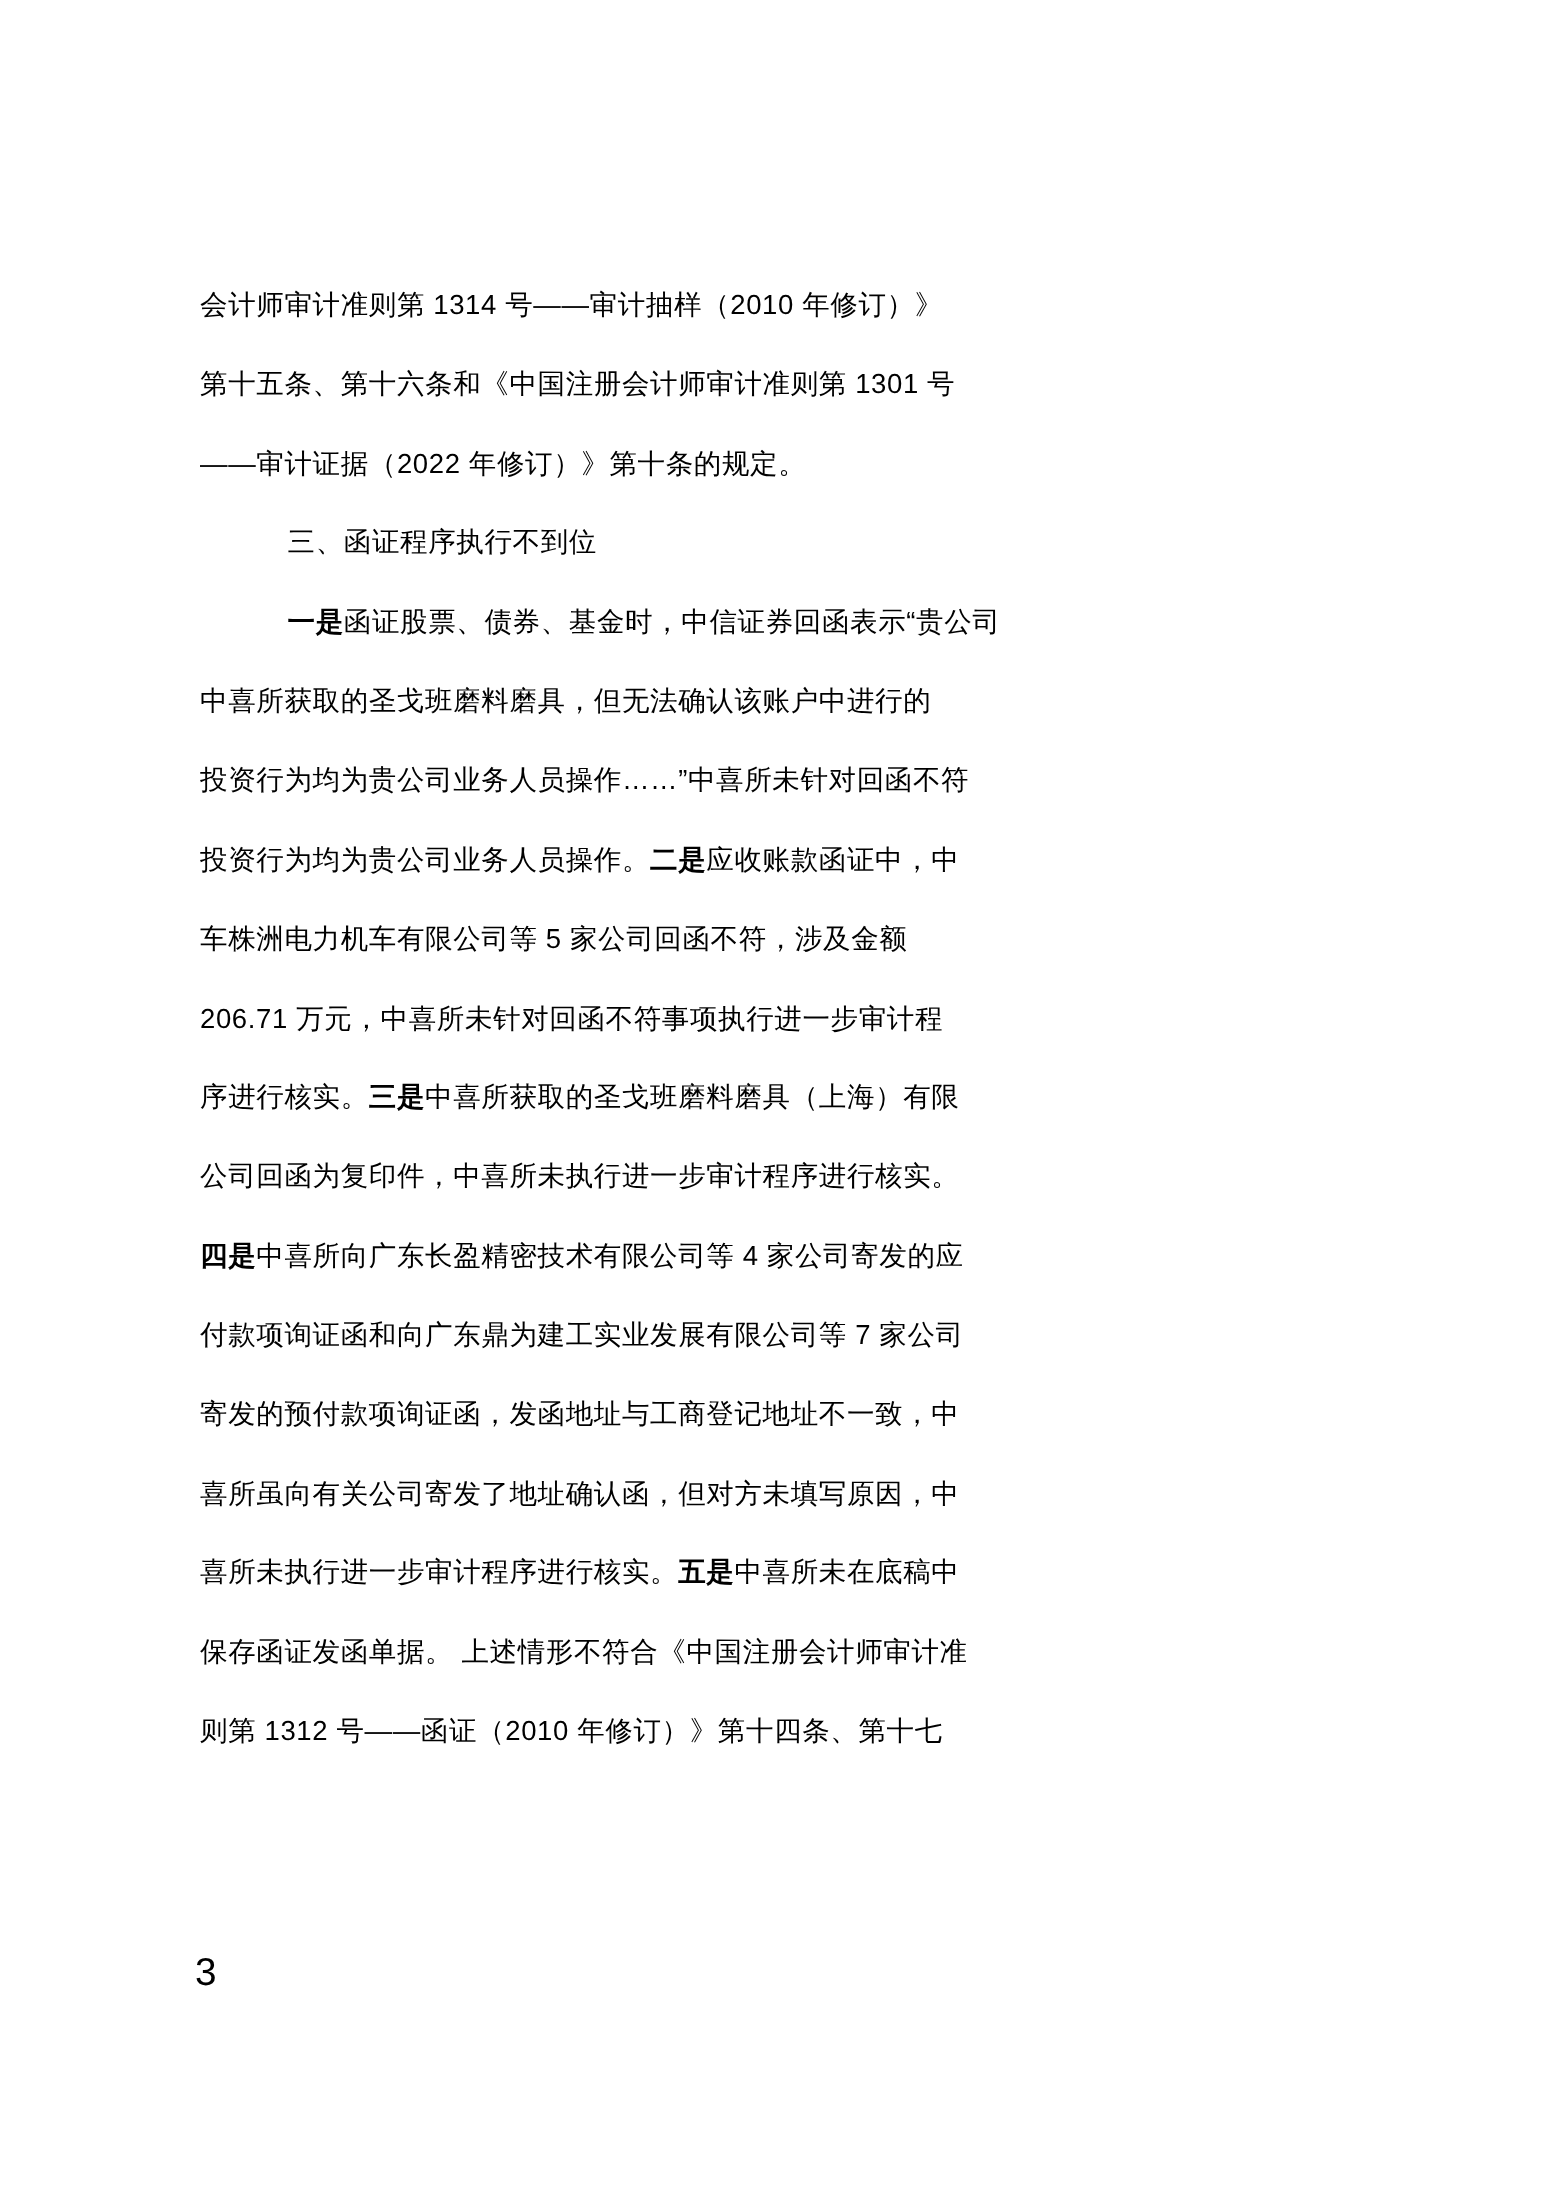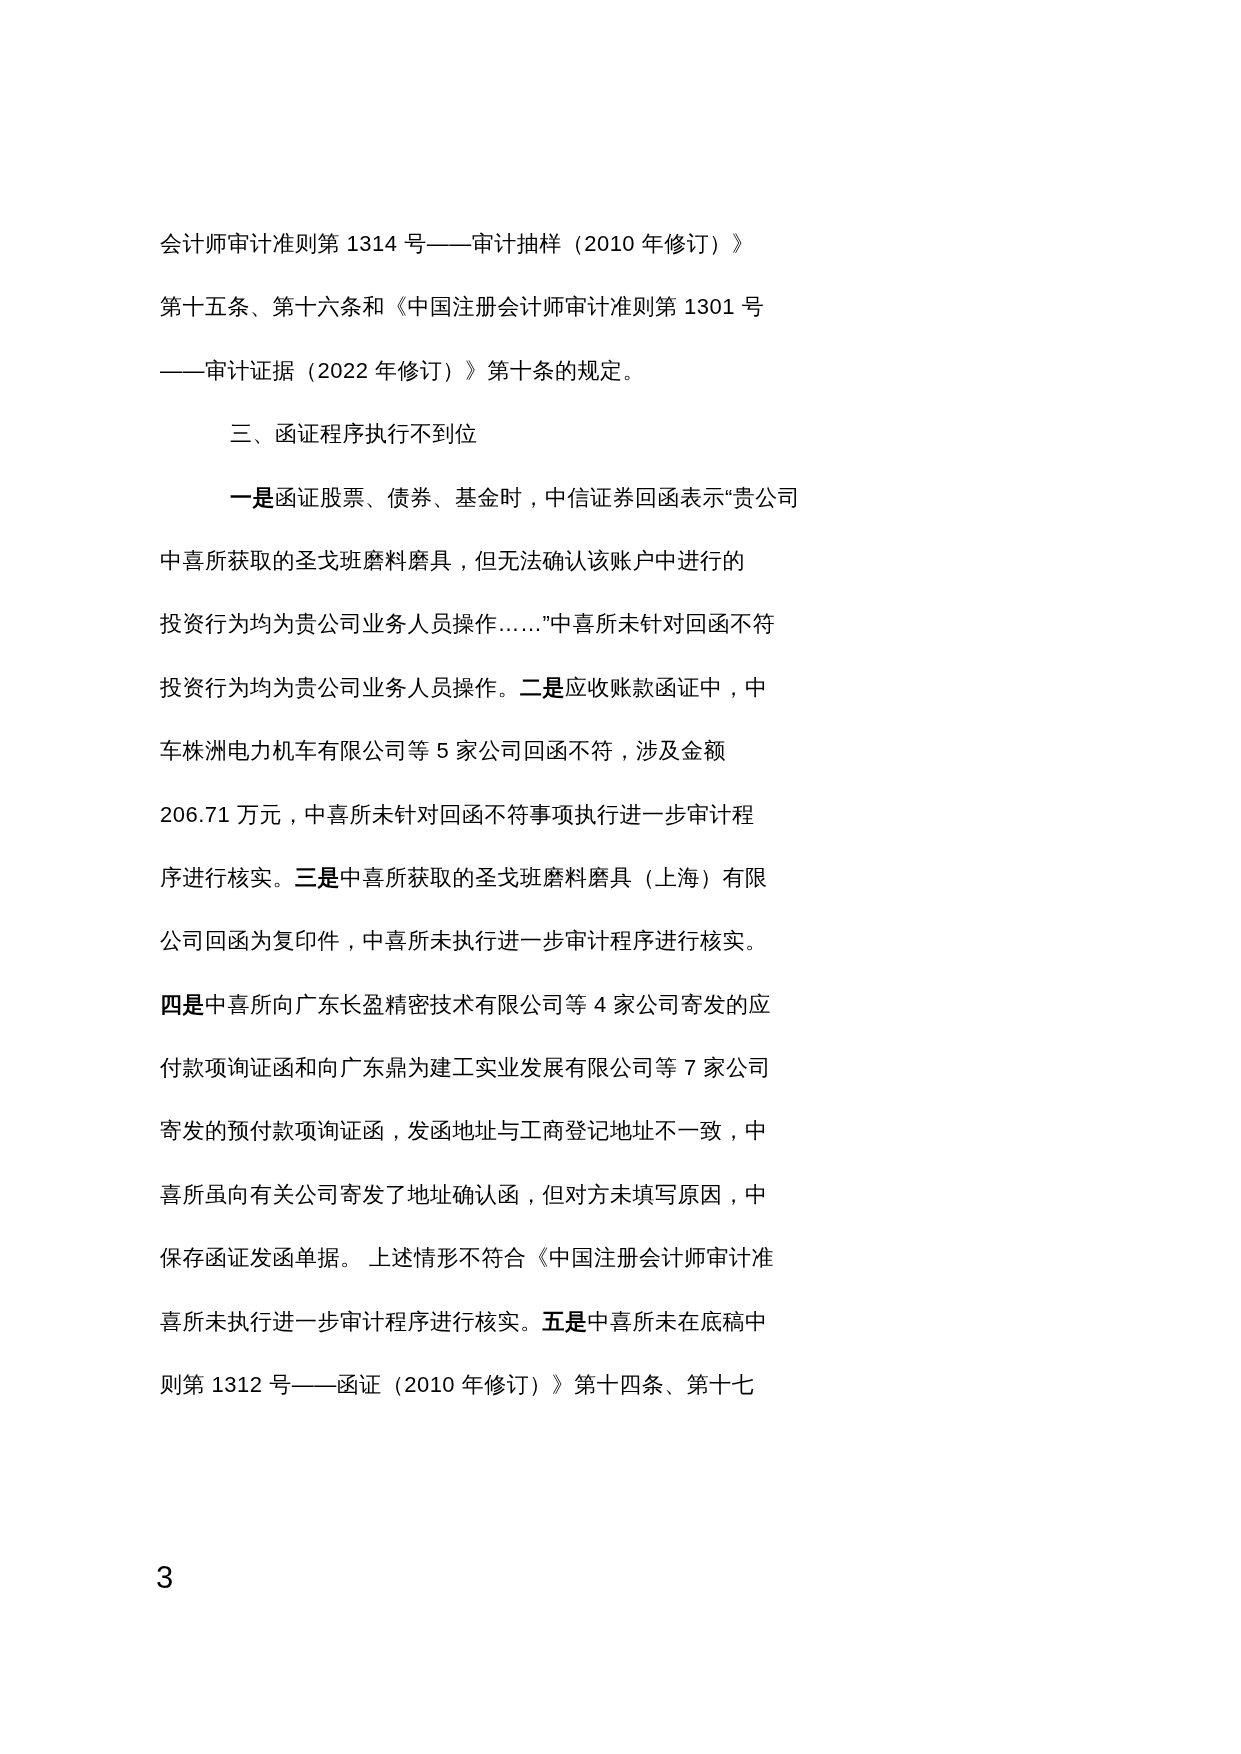--- a/index.html
+++ b/index.html
@@ -58,18 +58,18 @@
       <div class="line"><span class="seg">投资行为均为贵公司业务人员操作……”中喜所未针对回函不符</span></div>
       <div class="line"><span class="seg">投资行为均为贵公司业务人员操作。</span><span class="seg bold">二是</span><span class="seg">应收账款函证中，中</span></div>
       <div class="line"><span class="seg">车株洲电力机车有限公司等 5 家公司回函不符，涉及金额</span></div>
       <div class="line"><span class="seg">206.71 万元，中喜所未针对回函不符事项执行进一步审计程</span></div>
       <div class="line"><span class="seg">序进行核实。</span><span class="seg bold">三是</span><span class="seg">中喜所获取的圣戈班磨料磨具（上海）有限</span></div>
       <div class="line"><span class="seg">公司回函为复印件，中喜所未执行进一步审计程序进行核实。</span></div>
       <div class="line"><span class="seg bold">四是</span><span class="seg">中喜所向广东长盈精密技术有限公司等 4 家公司寄发的应</span></div>
       <div class="line"><span class="seg">付款项询证函和向广东鼎为建工实业发展有限公司等 7 家公司</span></div>
       <div class="line"><span class="seg">寄发的预付款项询证函，发函地址与工商登记地址不一致，中</span></div>
       <div class="line"><span class="seg">喜所虽向有关公司寄发了地址确认函，但对方未填写原因，中</span></div>
+      <div class="line"><span class="seg">喜所未执行进一步审计程序进行核实。</span><span class="seg bold">五是</span><span class="seg">中喜所未在底稿中</span></div>
       <div class="line"><span class="seg">保存函证发函单据。 上述情形不符合《中国注册会计师审计准</span></div>
-      <div class="line"><span class="seg">喜所未执行进一步审计程序进行核实。</span><span class="seg bold">五是</span><span class="seg">中喜所未在底稿中</span></div>
       <div class="line"><span class="seg">则第 1312 号——函证（2010 年修订）》第十四条、第十七</span></div>
     </div>
   <div class="page-num">3</div>
 </div>
 
 </body></html>

